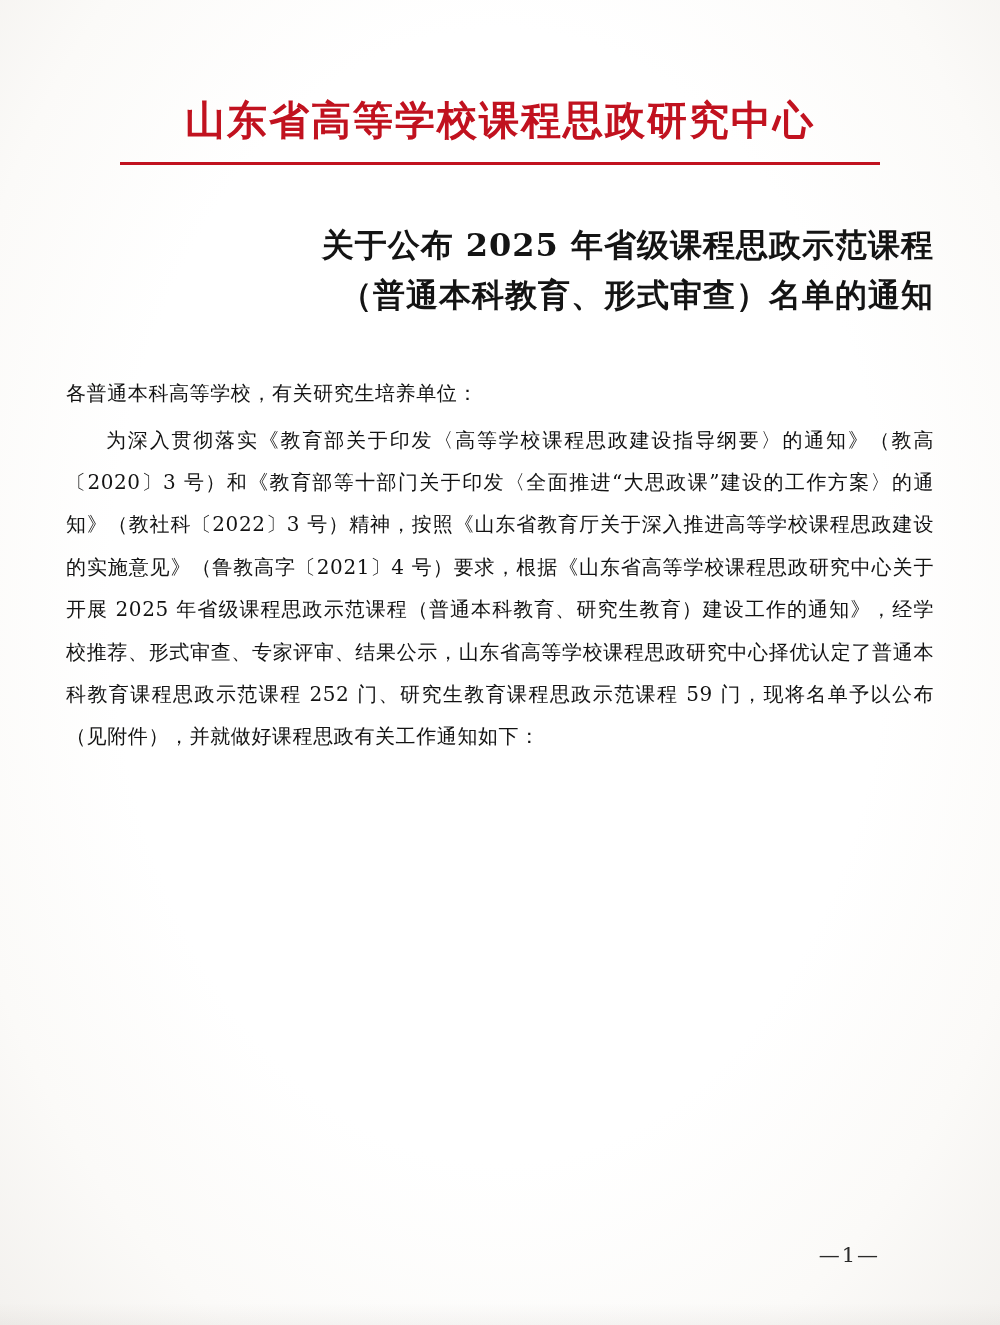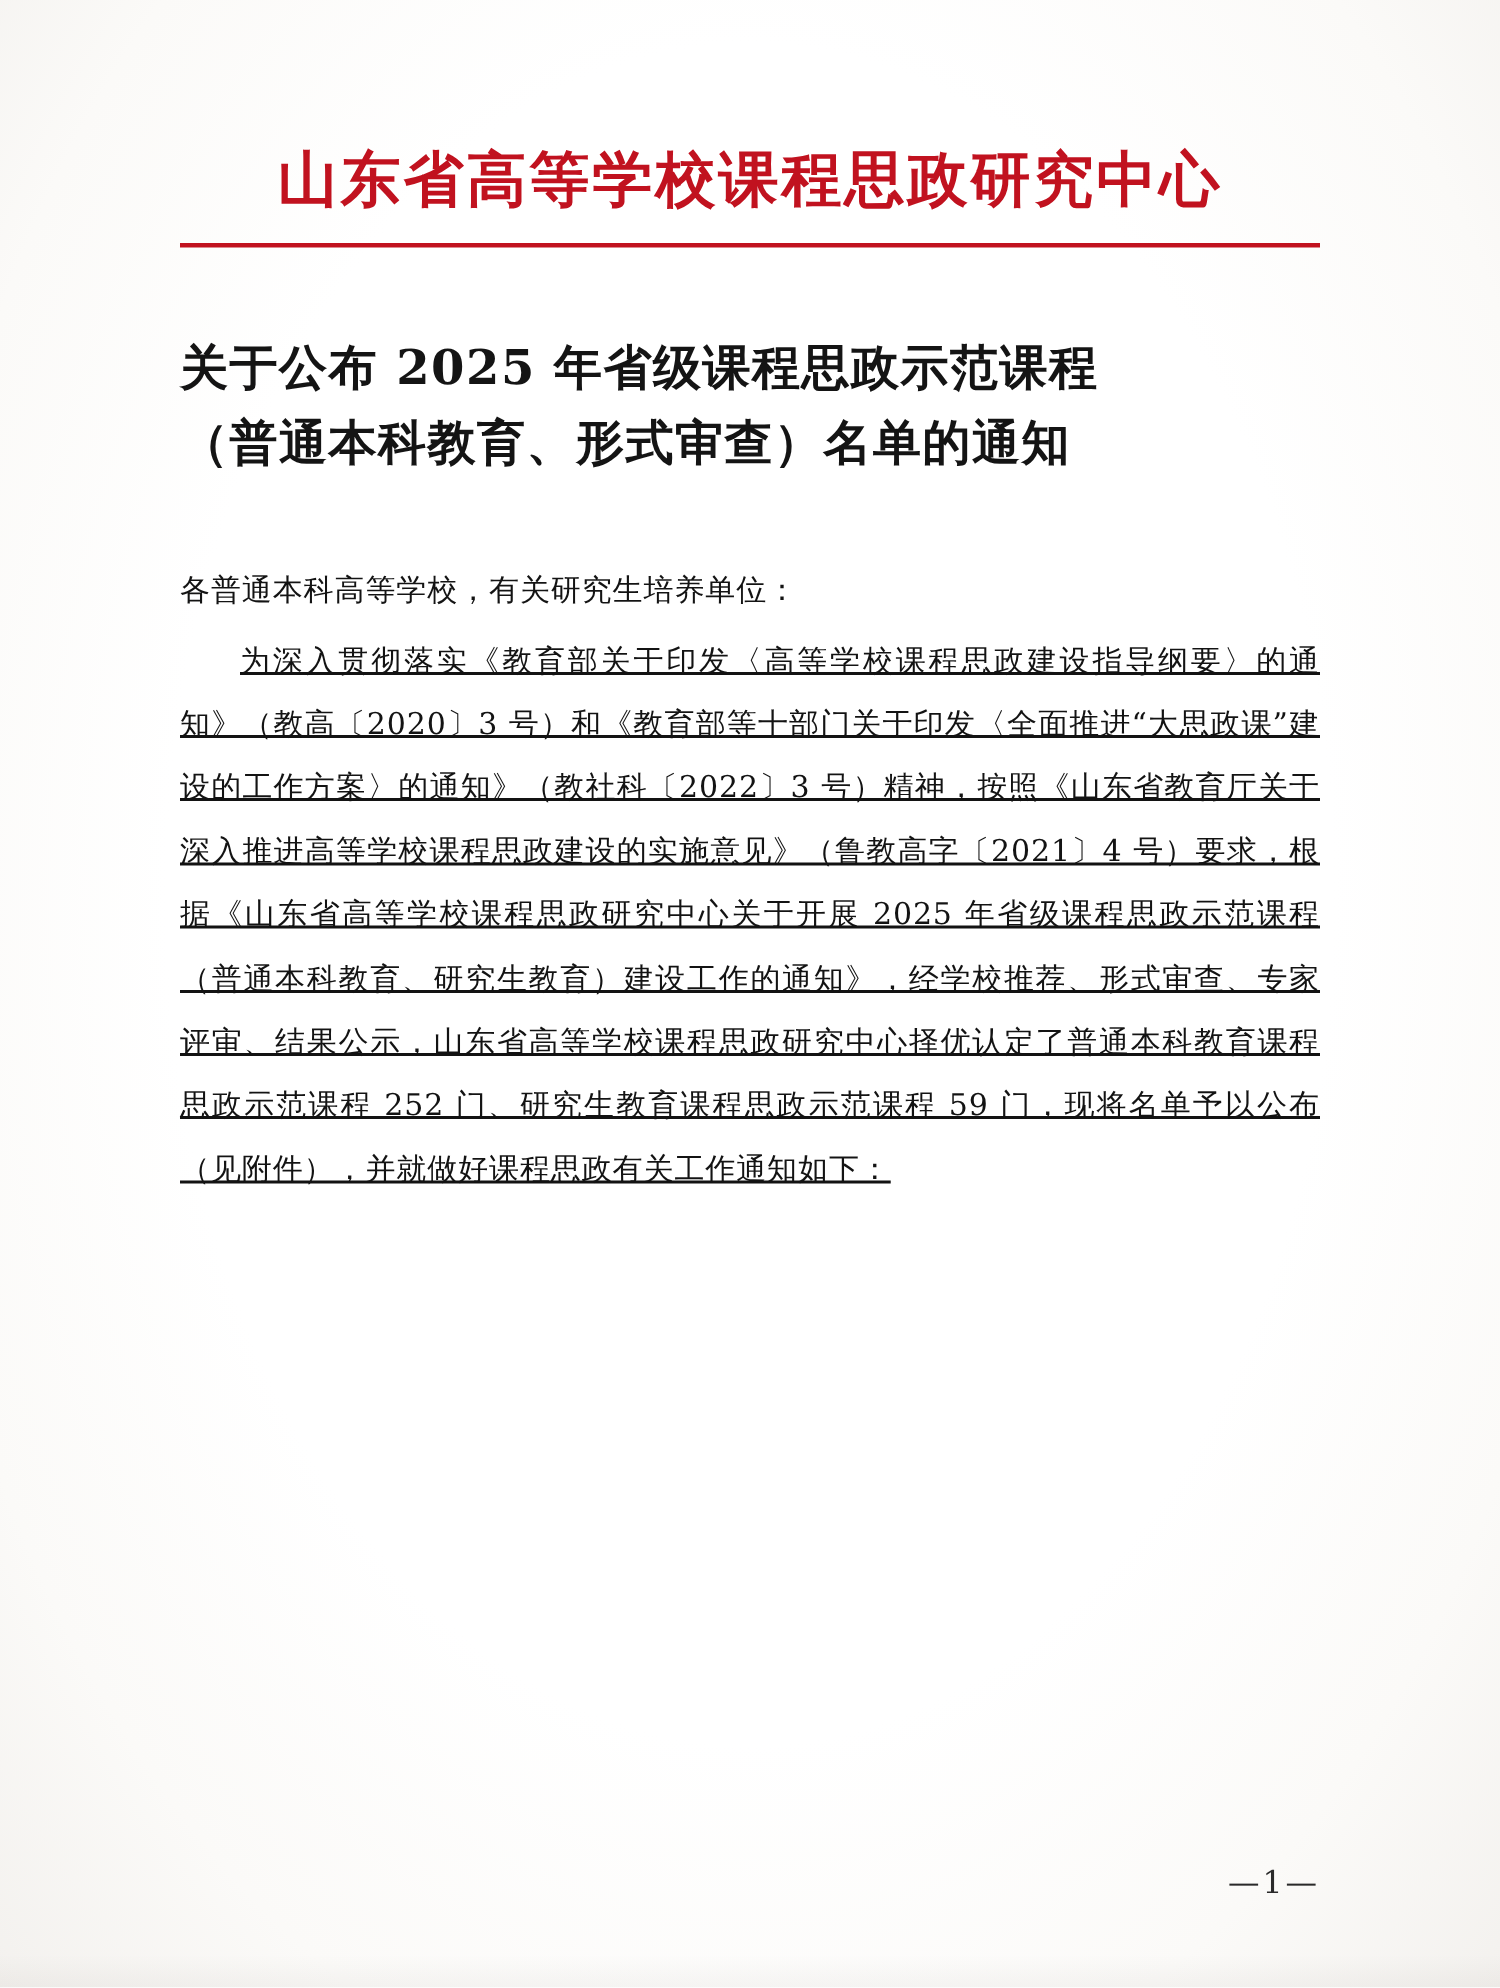--- a/index.html
+++ b/index.html
@@ -20,21 +20,21 @@
   .paper {
     position: absolute;
     inset: 0;
     background:
       radial-gradient(ellipse at 50% 45%, #ffffff 55%, #fbfaf8 80%, #f3f1ee 100%);
   }
 
   .page {
     position: absolute;
     inset: 0;
-    padding: 0 120px;
+    padding: 0 66px;
     box-sizing: border-box;
   }
 
   
   .letterhead {
     margin-top: 96px;
     text-align: center;
   }
   .letterhead-title {
     color: #c1121f;
@@ -48,21 +48,21 @@
   .letterhead-rule {
     margin: 18px auto 0 auto;
     width: 760px;
     height: 3px;
     background: #c1121f;
   }
 
   
   .doc-title {
     margin-top: 56px;
-    text-align: left;
+    text-align: right;
     font-weight: bold;
     font-size: 32px;
     line-height: 1.55;
     letter-spacing: 1px;
     color: #141414;
   }
   .doc-title .line2 {
     display: block;
   }
 
@@ -75,21 +75,20 @@
     text-align: justify;
     text-justify: inter-character;
     color: #131313;
   }
   .salutation {
     margin: 0 0 4px 0;
   }
   .para {
     margin: 0;
     text-indent: 2em;
-    text-decoration: underline;
   }
 
   
   .page-number {
     position: absolute;
     right: 120px;
     bottom: 58px;
     font-size: 21px;
     color: #2a2a2a;
     letter-spacing: 2px;

